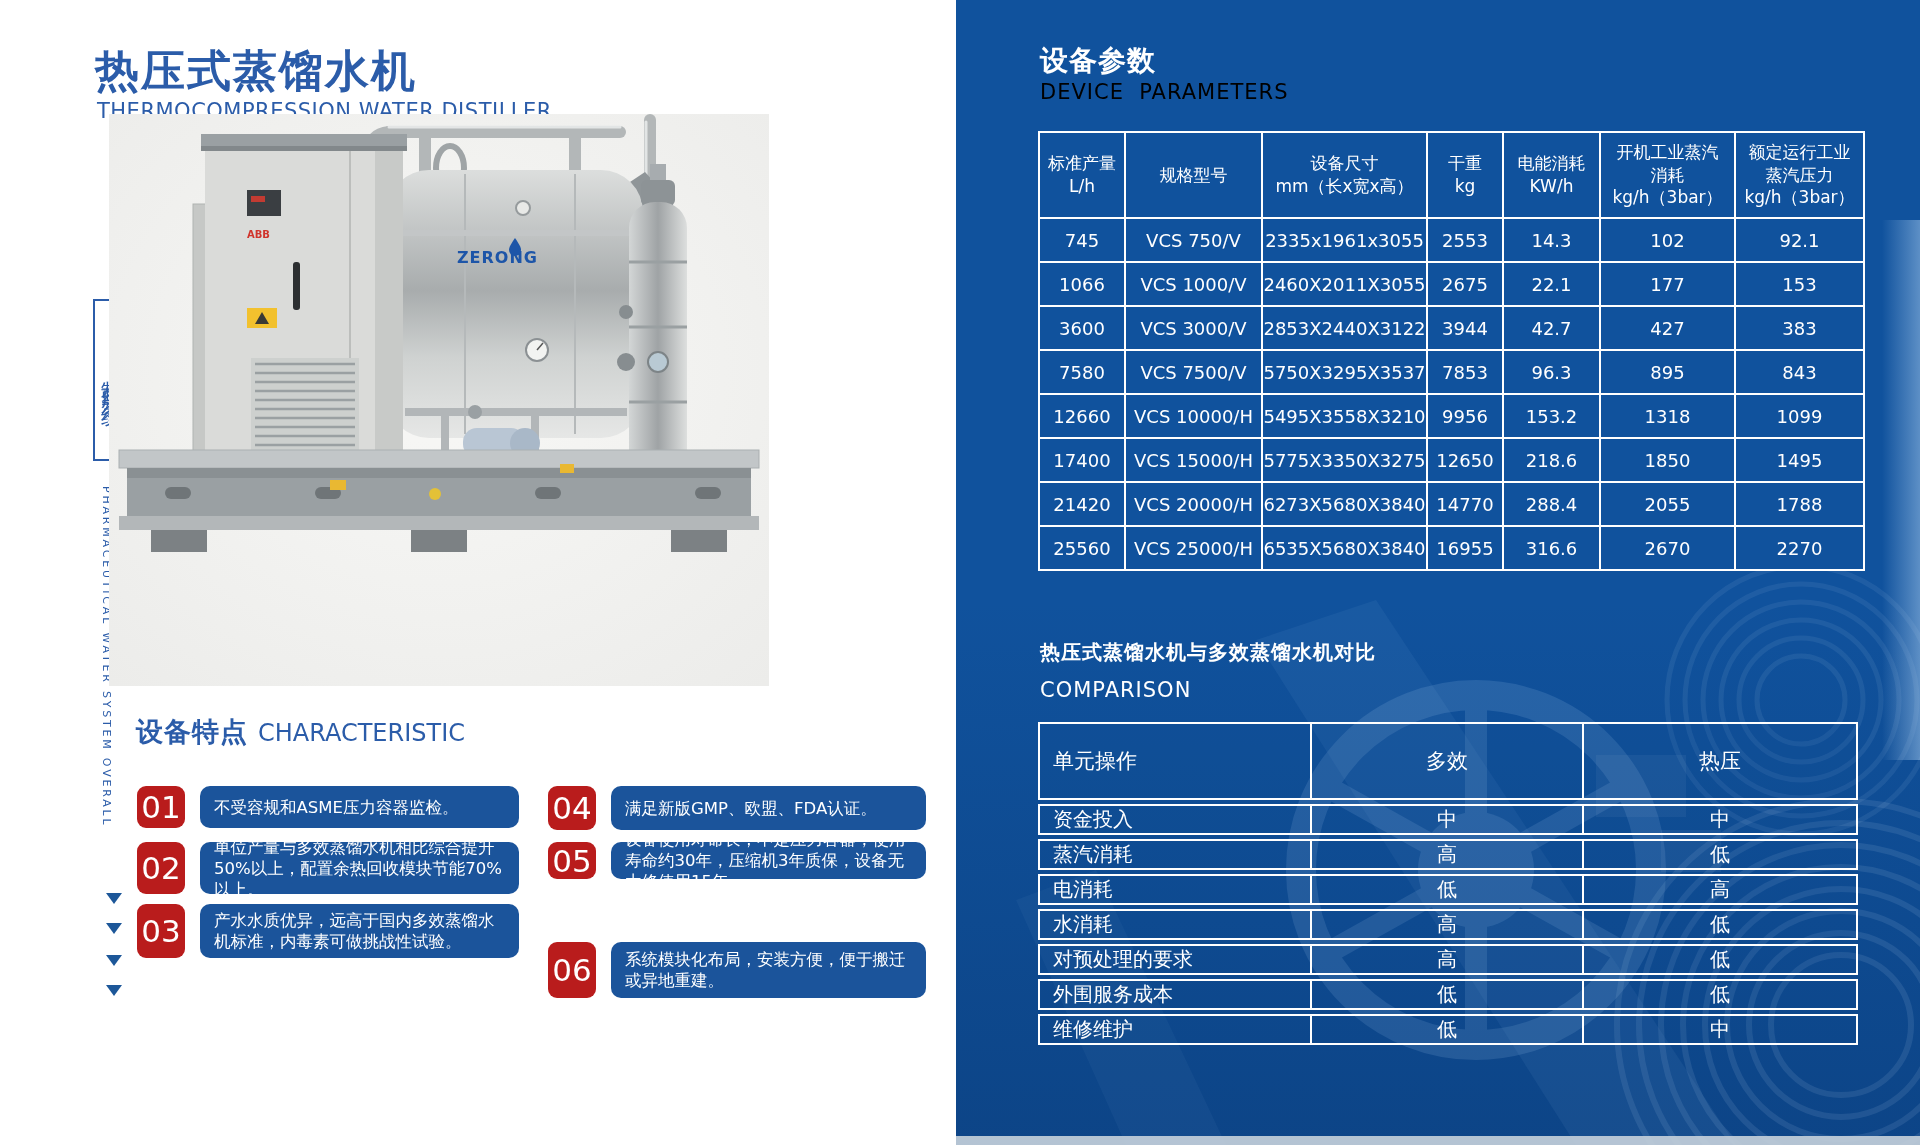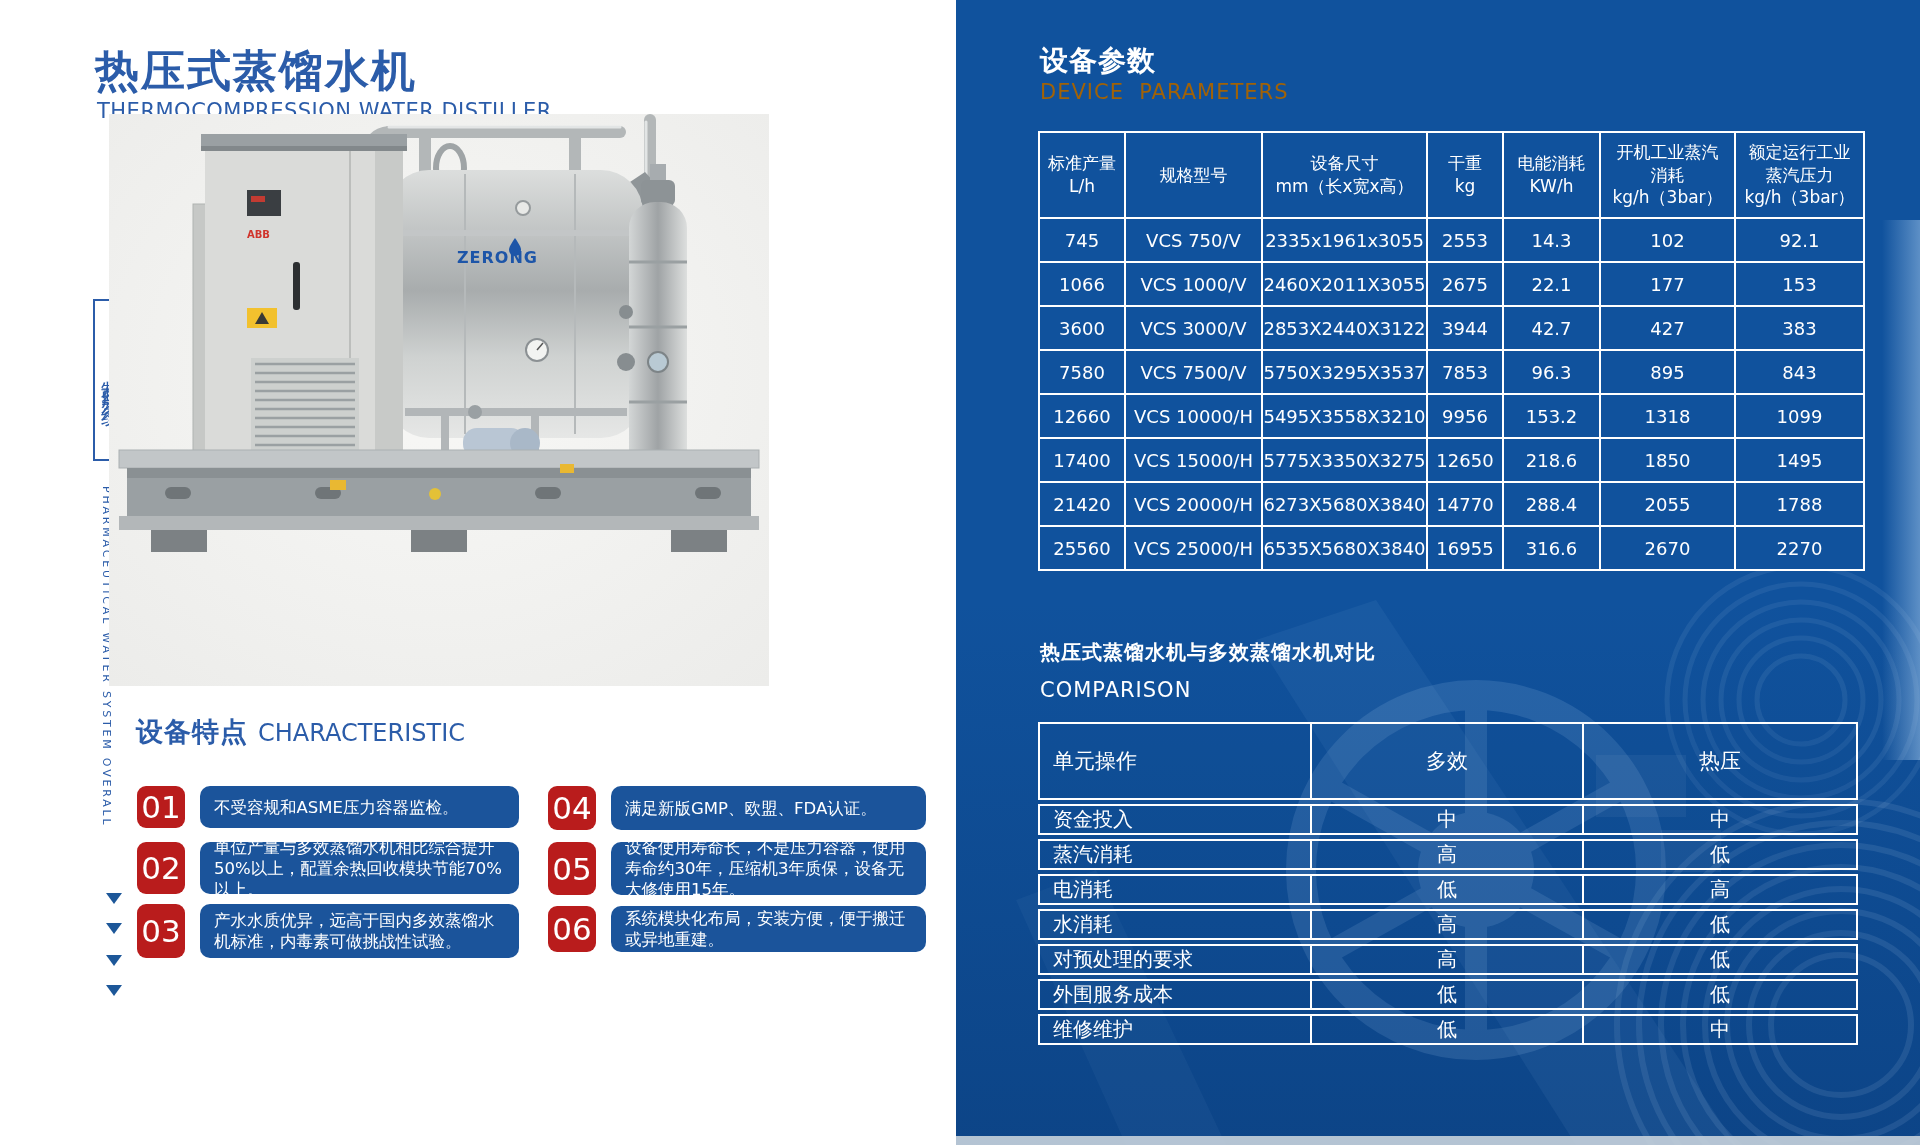--- a/index.html
+++ b/index.html
@@ -27,30 +27,30 @@
   .feat-heading .en{font-size:24px;color:#2b5ca9;margin-left:10px;}
   .feat{position:absolute;display:flex;align-items:stretch;}
   .feat .num{width:48px;min-width:48px;background:#b91c1c;color:#fff;border-radius:9px;
     font-size:31px;display:flex;align-items:center;justify-content:center;}
   .feat .txt{flex:1;margin-left:15px;background:#1b549b;color:#fff;border-radius:10px;
     font-size:16.5px;line-height:21px;display:flex;align-items:center;padding:4px 14px;font-weight:500;}
   .f1{left:137px;top:786px;width:382px;height:42px;}
   .f2{left:137px;top:842px;width:382px;height:52px;}
   .f3{left:137px;top:904px;width:382px;height:54px;}
   .f4{left:548px;top:786px;width:378px;height:44px;}
-  .f5{left:548px;top:842px;width:378px;height:53px;}
-  .f6{left:548px;top:906px;width:378px;height:46px;}
+  .f5{left:548px;top:842px;width:378px;height:37px;}
+  .f6{left:548px;top:942px;width:378px;height:56px;}
 
   
   .blue-panel{position:absolute;left:956px;top:0;width:964px;height:1145px;background:#10529d;}
   .panel-decor{position:absolute;left:0;top:0;}
   .bottom-strip{position:absolute;left:956px;bottom:0;width:964px;height:9px;background:#c6d1dc;opacity:.9;}
 
   .params-heading-cn{position:absolute;left:1040px;top:42px;font-size:28px;font-weight:bold;color:#fff;letter-spacing:1px;}
-  .params-heading-en{position:absolute;left:1040px;top:80px;font-size:21px;color:#a16207;letter-spacing:1px;white-space:pre;}
+  .params-heading-en{position:absolute;left:1040px;top:80px;font-size:21px;color:#000000;letter-spacing:1px;white-space:pre;}
 
   #dev-table{position:absolute;left:1038px;top:131px;width:827px;box-sizing:border-box;
     background:#ffffff;padding:2px;display:grid;gap:2px;
     grid-template-columns:84px 135px 163px 74px 95px 133px 127px;}
   .dev-cell{background:#10529d;color:#fff;display:flex;align-items:center;justify-content:center;
     font-size:18px;height:42px;text-align:center;}
   .dev-head{height:84px;font-size:17px;white-space:pre-line;line-height:1.35;padding:0 2px;box-sizing:border-box;}
 
   .comp-heading-cn{position:absolute;left:1040px;top:639px;font-size:20px;font-weight:bold;color:#fff;letter-spacing:1px;}
   .comp-heading-en{position:absolute;left:1040px;top:678px;font-size:21px;color:#fff;letter-spacing:1px;}

